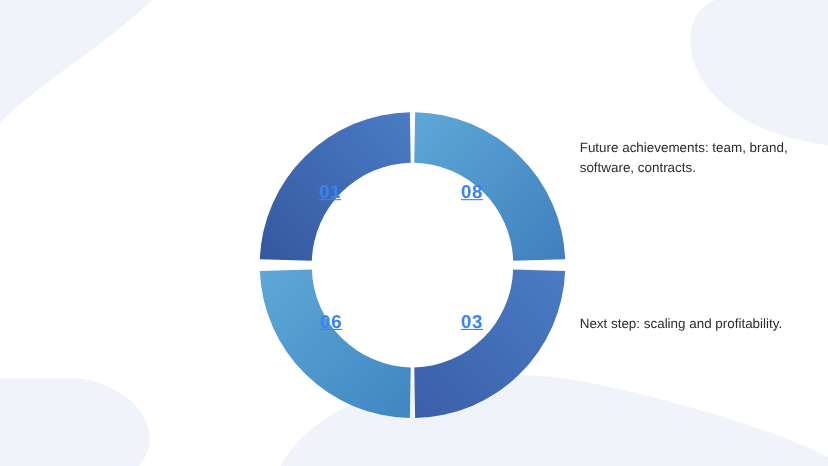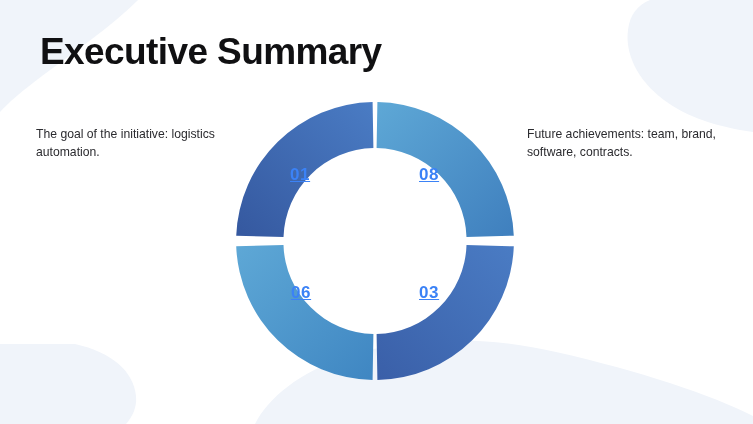--- a/index.html
+++ b/index.html
@@ -69,24 +69,23 @@
 
 <div id="slide">
 
   <svg id="bg-decor" viewBox="0 0 753 424" xmlns="http://www.w3.org/2000/svg">
     <path d="M0,0 L138,0 C112,26 74,52 42,76 C22,91 8,103 0,112 Z" fill="#f0f4fa"></path>
     <path d="M753,0 L753,132 C718,127 686,117 664,100 C636,79 625,52 628,30 C630,14 638,5 650,0 Z" fill="#f0f4fa"></path>
     <path d="M0,344 L75,344 C112,352 134,372 136,396 C137,407 133,416 126,424 L0,424 Z" fill="#f0f4fa"></path>
     <path d="M753,424 L255,424 C268,398 300,372 345,357 C410,335 487,336 556,352 C640,371 712,395 753,416 Z" fill="#f0f4fa"></path>
   </svg>
 
-  <div id="slide-title">Executive Summary</div>
 
-  <div class="callout callout-1">The goal of the initiative: logistics automation.</div>
   <div class="callout callout-2">Future achievements: team, brand, software, contracts.</div>
+  <div class="callout callout-4">Next step: scaling and profitability.</div>
 
   <svg id="donut" viewBox="0 0 280 280" xmlns="http://www.w3.org/2000/svg">
     <defs>
       <linearGradient id="g01" x1="0" y1="1" x2="1" y2="0">
         <stop offset="0%" stop-color="#35589f"></stop>
         <stop offset="100%" stop-color="#4a7cc4"></stop>
       </linearGradient>
       <linearGradient id="g02" x1="0" y1="0" x2="1" y2="1">
         <stop offset="0%" stop-color="#5ea8d6"></stop>
         <stop offset="100%" stop-color="#3f7fbe"></stop>

